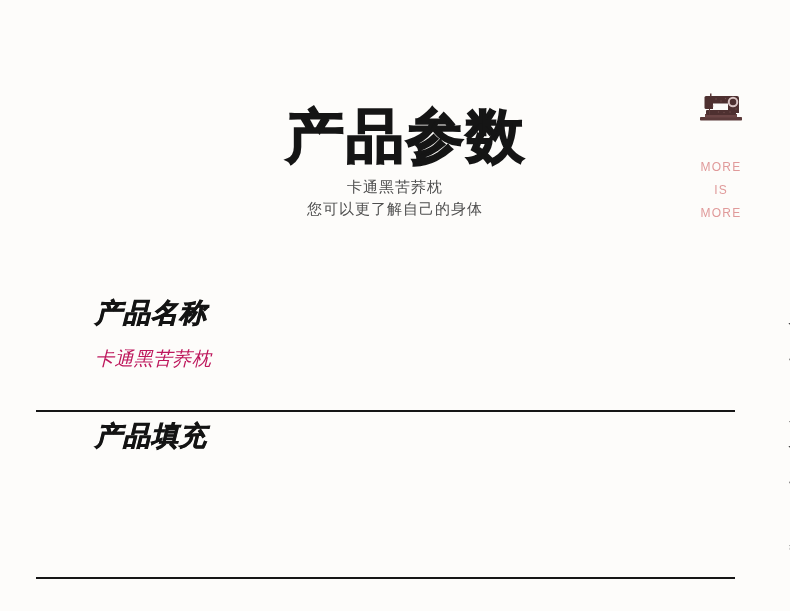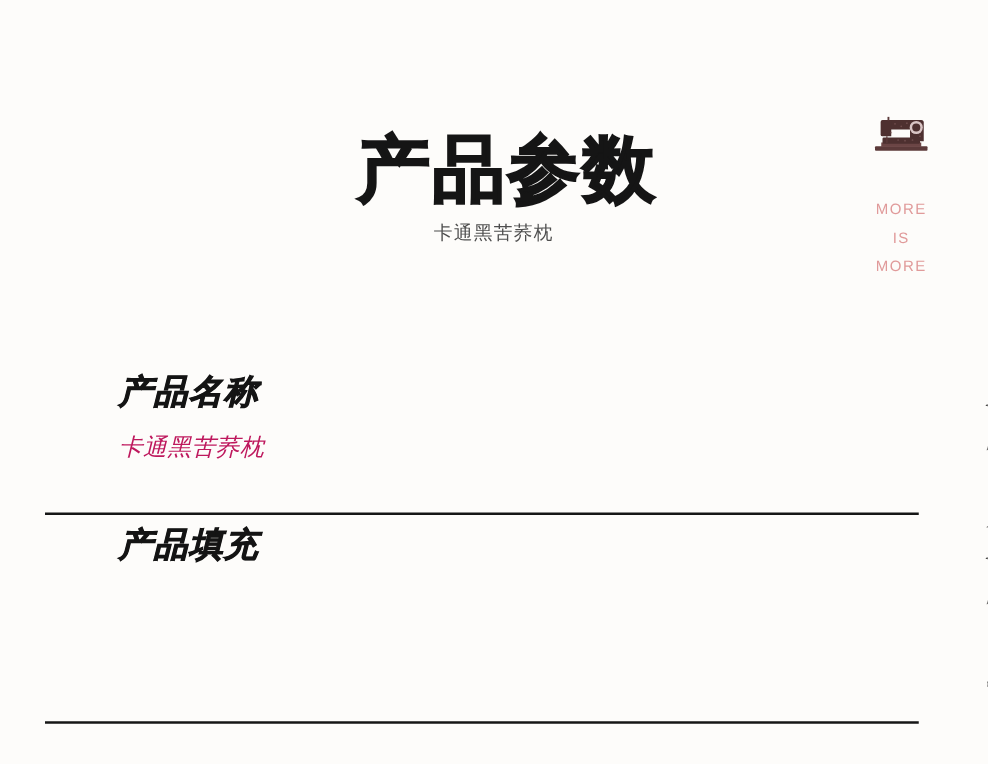--- a/index.html
+++ b/index.html
@@ -135,20 +135,21 @@
 <body>
 
 <div class="page">
 
   <div class="header">
 
     <div class="title">产品参数</div>
 
     <div class="subtitle">
       <span class="line1">卡通黑苦荞枕</span>
+      <span class="line2">您可以更了解自己的身体</span>
     </div>
 
     <div class="brand">
       <span class="brand-icon">
         <svg viewBox="0 0 92 64" width="46" height="32" aria-hidden="true">
 
           <rect x="4" y="50" width="84" height="7" rx="1.5" fill="#5c3a3a"></rect>
           <rect x="14" y="44" width="64" height="7" fill="#6b4545"></rect>
 
           <rect x="16" y="36" width="60" height="10" rx="2" fill="#4e3030"></rect>

